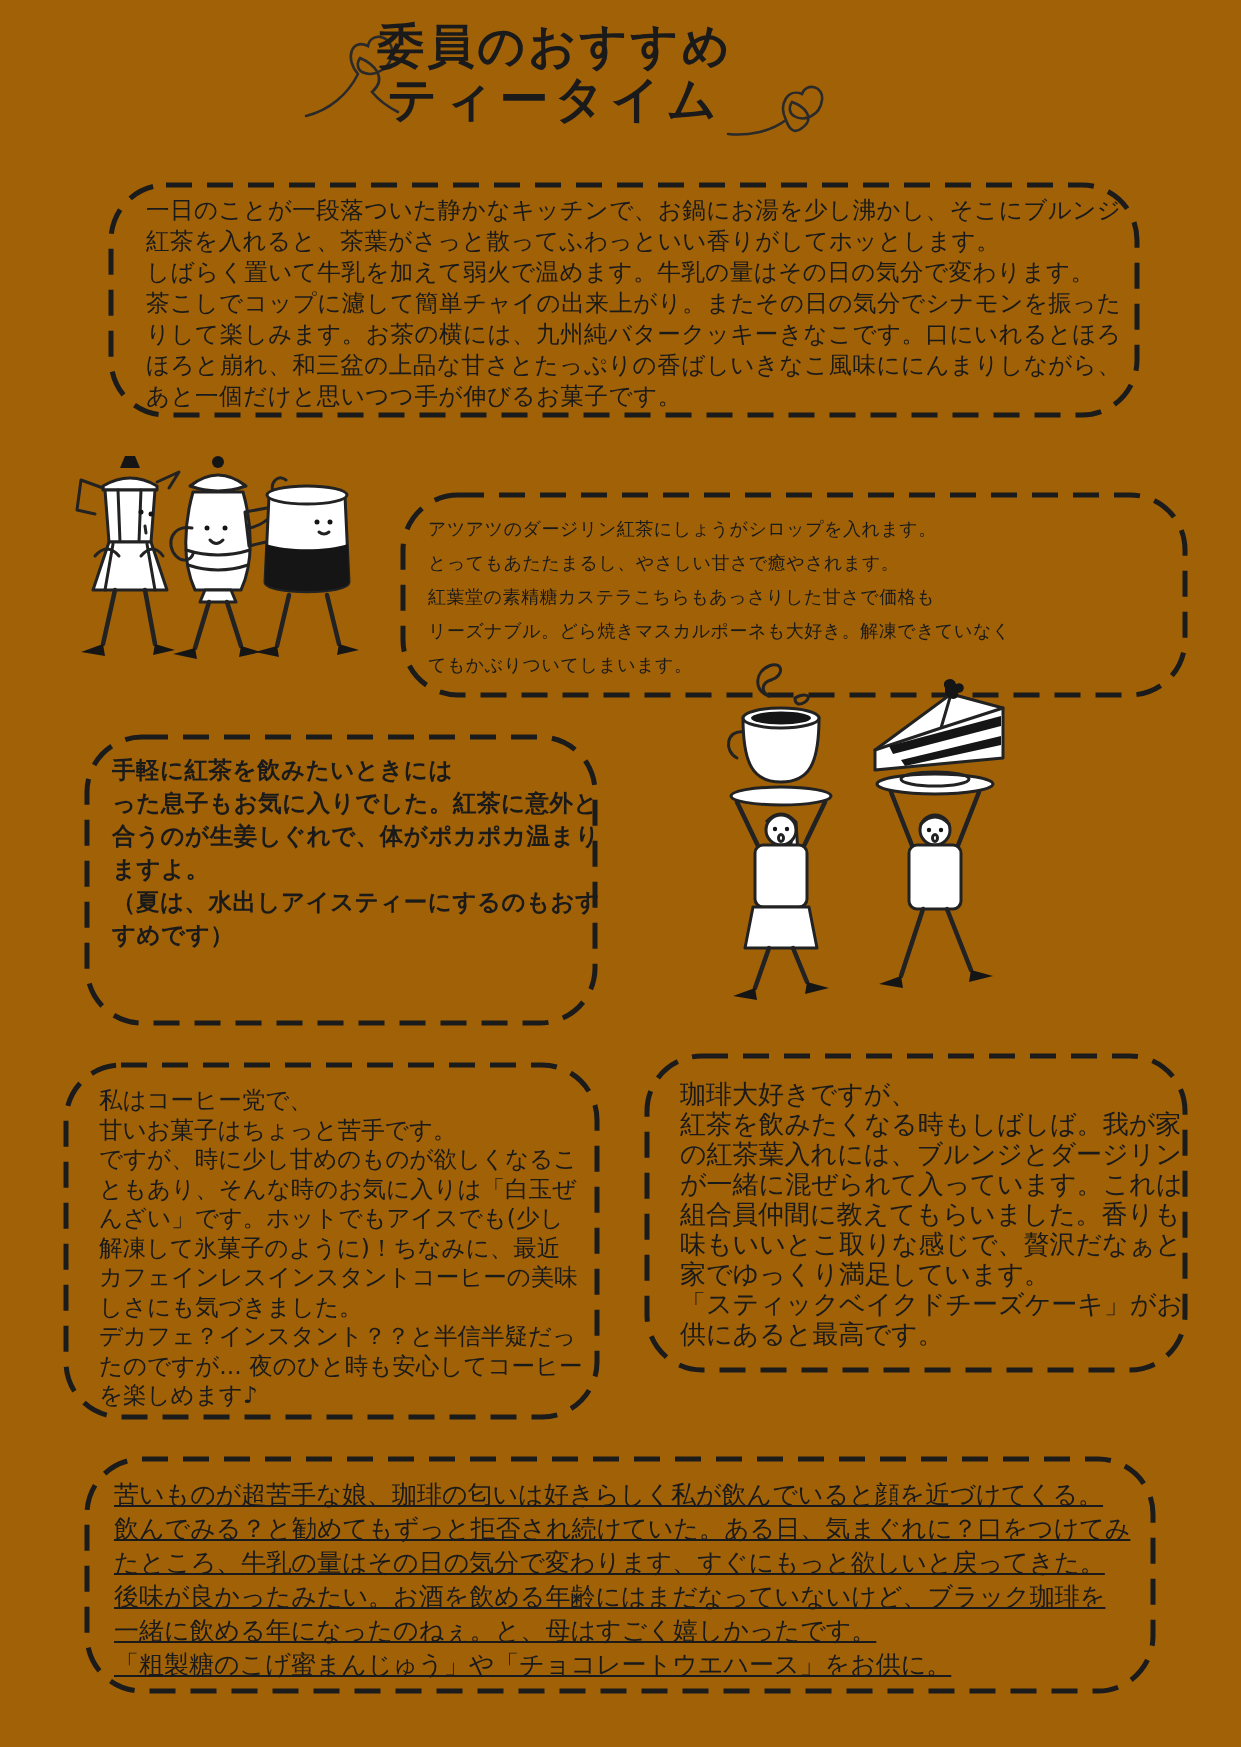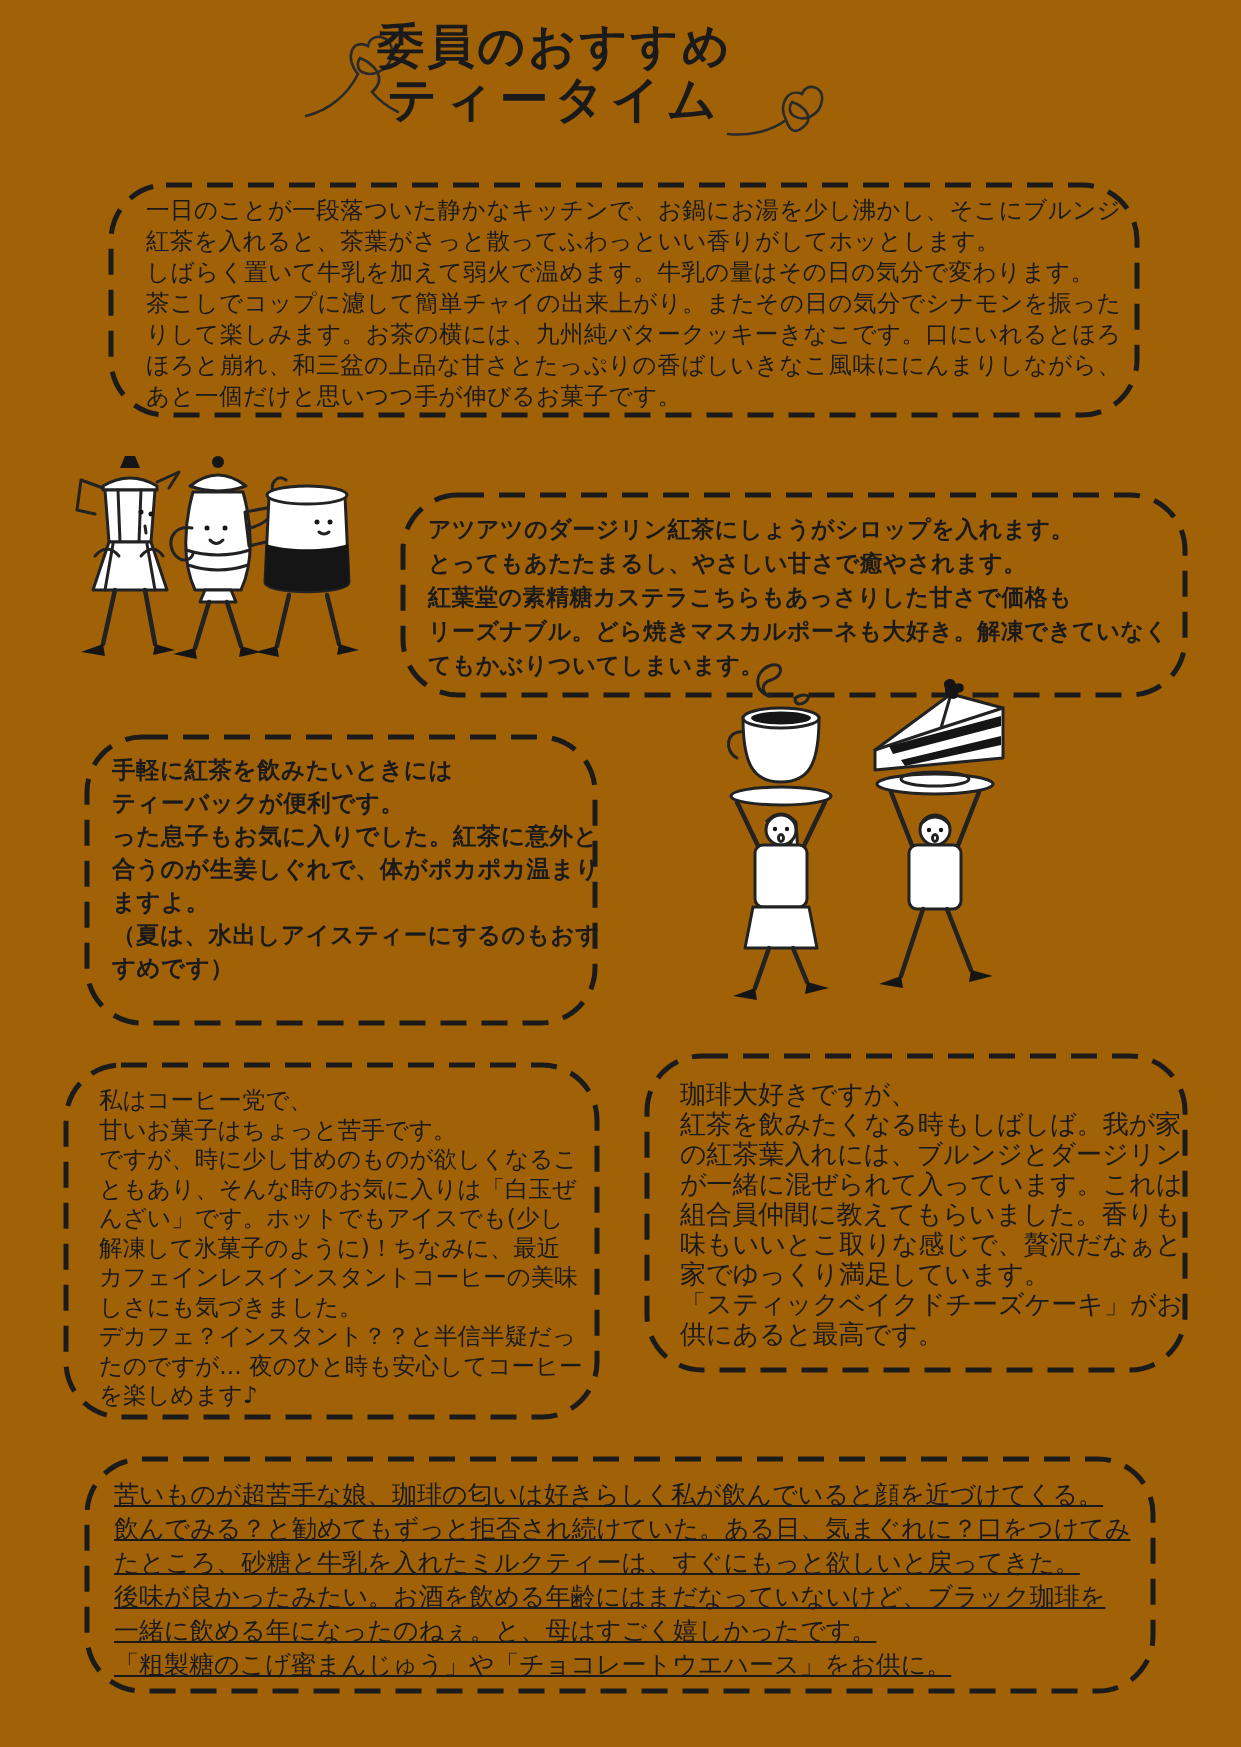--- a/index.html
+++ b/index.html
@@ -21,21 +21,21 @@
   #heart-right{left:726px;top:76px;width:100px;height:66px;}
   .heart path{fill:none;stroke:#2a2a2a;stroke-width:2.6;stroke-linecap:round;}
   
   .dash-box{position:absolute;box-sizing:border-box;}
   .dash-border{position:absolute;left:0;top:0;pointer-events:none;}
   .box-text{position:relative;}
   .box-text .line{white-space:nowrap;}
   #box1{left:108px;top:182px;width:1032px;height:236px;}
   #box1 .box-text{padding:13px 0 0 38px;font-size:23.5px;line-height:31px;font-weight:500;letter-spacing:.5px;}
   #box2{left:400px;top:492px;width:788px;height:206px;}
-  #box2 .box-text{padding:20px 0 0 28px;font-size:23px;line-height:34px;font-weight:700;letter-spacing:.5px;}
+  #box2 .box-text{padding:20px 0 0 28px;font-size:18px;line-height:34px;font-weight:400;letter-spacing:.5px;}
   #box3{left:84px;top:734px;width:514px;height:292px;}
   #box3 .box-text{padding:20px 0 0 28px;font-size:23.5px;line-height:33px;font-weight:600;letter-spacing:.5px;}
   #box4{left:63px;top:1062px;width:537px;height:358px;}
   #box4 .box-text{padding:24px 0 0 36px;font-size:23.5px;line-height:29.5px;font-weight:400;}
   #box5{left:644px;top:1053px;width:544px;height:320px;}
   #box5 .box-text{padding:26px 0 0 36px;font-size:26px;line-height:30px;font-weight:400;}
   #box6{left:84px;top:1456px;width:1072px;height:238px;text-decoration:underline;}
   #box6 .box-text{padding:22px 0 0 30px;font-size:25px;line-height:34px;font-weight:500;}
   
   .illu{position:absolute;}
@@ -136,21 +136,20 @@
         <div class="line">てもかぶりついてしまいます。</div>
       </div>
   </div>
 
   <div id="box3" class="dash-box">
       <svg class="dash-border" width="514" height="292" viewBox="0 0 514 292">
         <rect x="3" y="3" width="508" height="286" rx="55" fill="none" stroke="#1b1b1b" stroke-width="5" stroke-dasharray="26 15"></rect>
       </svg>
     <div class="box-text">
         <div class="line">手軽に紅茶を飲みたいときには</div>
-        <div class="line">ティーバックが便利です。</div>
         <div class="line">った息子もお気に入りでした。紅茶に意外と</div>
         <div class="line">合うのが生姜しぐれで、体がポカポカ温まり</div>
         <div class="line">ますよ。</div>
         <div class="line">（夏は、水出しアイスティーにするのもおす</div>
         <div class="line">すめです）</div>
       </div>
   </div>
 
   <svg id="carriers-illu" class="illu" viewBox="0 0 345 368">
     <g>
@@ -236,20 +235,20 @@
       </div>
   </div>
 
   <div id="box6" class="dash-box">
       <svg class="dash-border" width="1072" height="238" viewBox="0 0 1072 238">
         <rect x="3" y="3" width="1066" height="232" rx="55" fill="none" stroke="#1b1b1b" stroke-width="5" stroke-dasharray="26 15"></rect>
       </svg>
     <div class="box-text">
         <div class="line">苦いものが超苦手な娘、珈琲の匂いは好きらしく私が飲んでいると顔を近づけてくる。</div>
         <div class="line">飲んでみる？と勧めてもずっと拒否され続けていた。ある日、気まぐれに？口をつけてみ</div>
-        <div class="line">たところ、砂糖と牛乳を入れたミルクティーは、すぐにもっと欲しいと戻ってきた。</div>
+        <div class="line">たところ、牛乳の量はその日の気分で変わります、すぐにもっと欲しいと戻ってきた。</div>
         <div class="line">後味が良かったみたい。お酒を飲める年齢にはまだなっていないけど、ブラック珈琲を</div>
         <div class="line">一緒に飲める年になったのねぇ。と、母はすごく嬉しかったです。</div>
         <div class="line">「粗製糖のこげ蜜まんじゅう」や「チョコレートウエハース」をお供に。</div>
       </div>
   </div>
 
 </div>
 
 </body></html>

